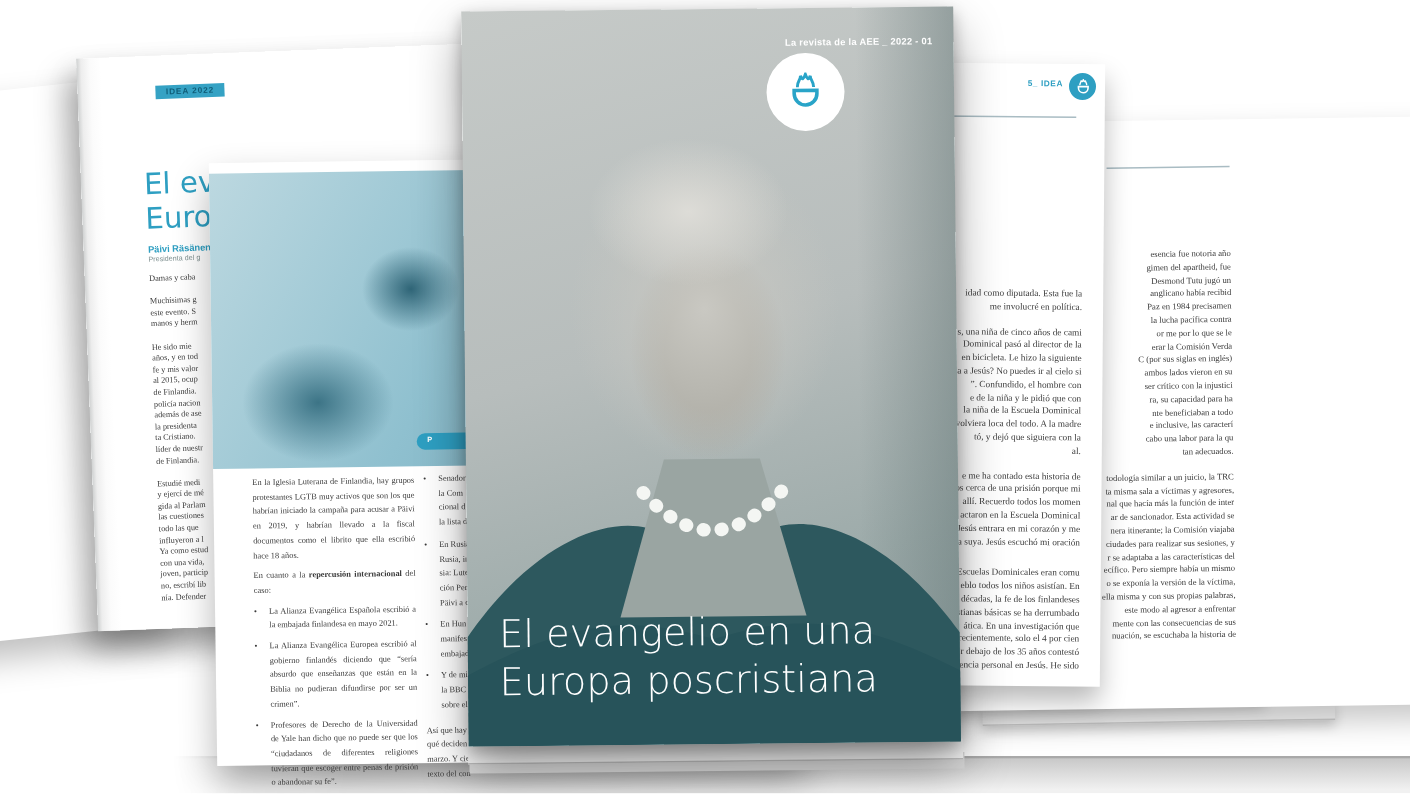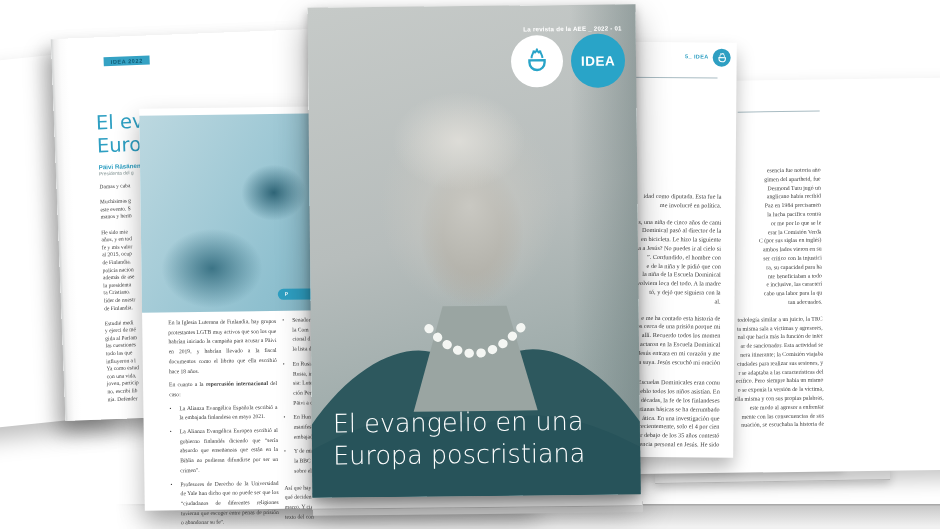--- a/index.html
+++ b/index.html
@@ -282,18 +282,17 @@
       <path d="M-10,490 L-10,448 C80,398 120,408 164,420 C208,408 248,398 338,448 L338,490 Z" fill="#27535a"></path>
       <path d="M118,322 Q164,374 212,320" fill="none" stroke="#f4f6f3" stroke-width="9" stroke-linecap="round" stroke-dasharray="0.5 11.5"></path>
     </svg>
     <div class="masthead">La revista de la AEE _ 2022 - 01</div>
     <div id="logo-aee">
       <svg width="26" height="26" viewBox="0 0 24 24">
         <path d="M5,11 h14 v2 a7,7 0 0 1 -14,0 z" fill="none" stroke="#29a4c8" stroke-width="2.2"></path>
         <path d="M7,9 C7,5 9,5 9,2 C10,5 11,4 12,1 C13,4 14,5 15,2 C15,5 17,5 17,9" fill="none" stroke="#29a4c8" stroke-width="1.8"></path>
       </svg>
     </div>
-    <div id="logo-idea">IDEA</div>
     <div class="cover-title preline">El evangelio en una
 Europa poscristiana</div>
   </div>
 
 </div>
 
 </body></html>

